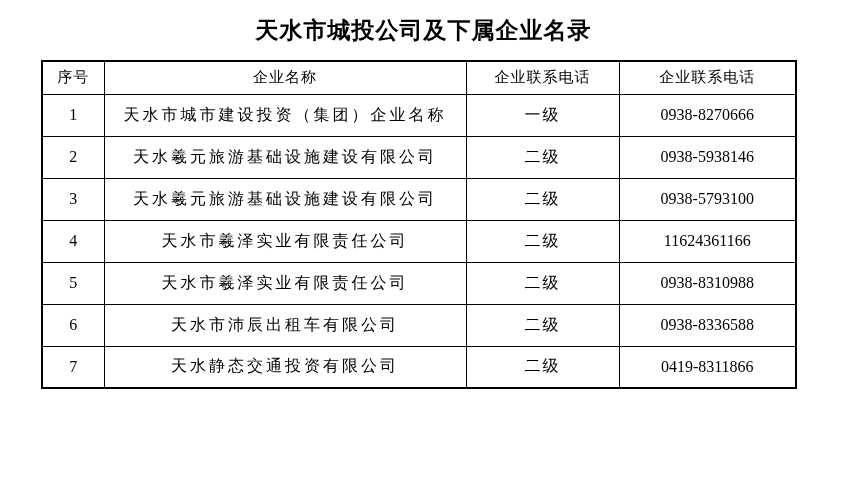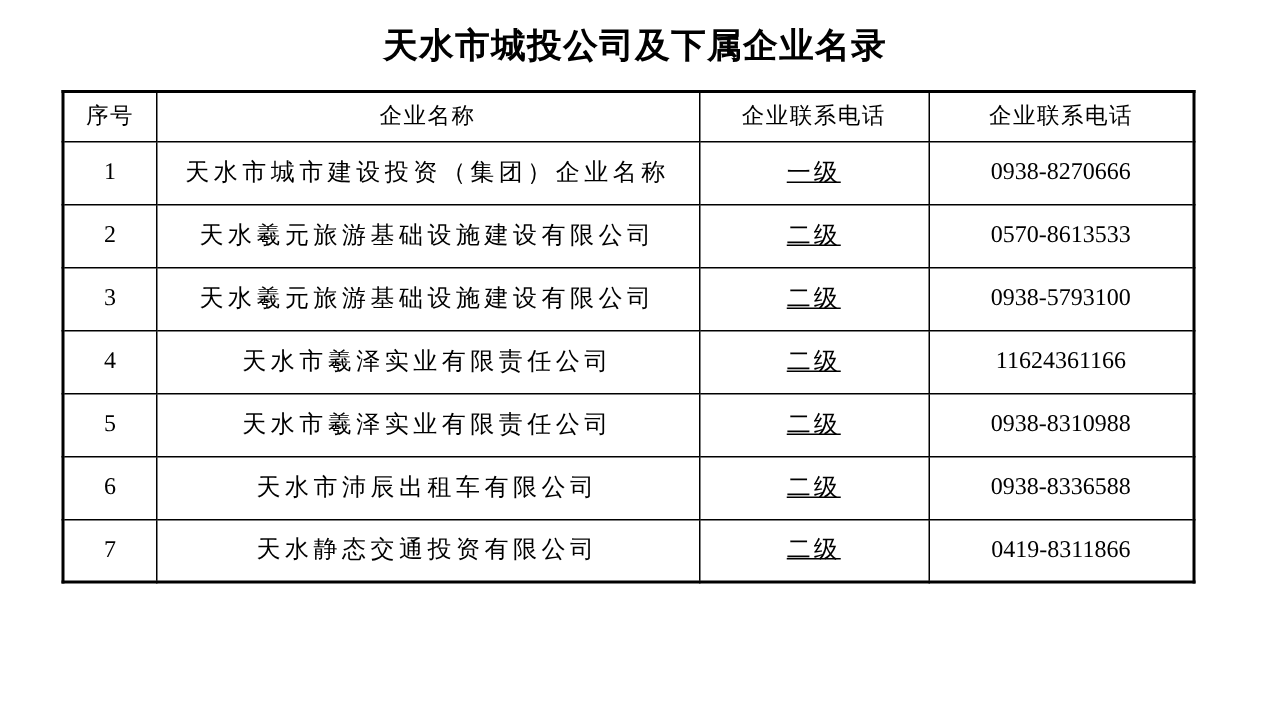--- a/index.html
+++ b/index.html
@@ -55,21 +55,20 @@
     height: 42px;
   }
   .enterprise-table tbody td {
     font-size: 16px;
   }
   .enterprise-table td.name-cell {
     letter-spacing: 3px;
   }
   .enterprise-table td.level-cell {
     letter-spacing: 2px;
-    text-decoration: underline;
   }
   .enterprise-table td.phone-cell,
   .enterprise-table td.no-cell {
     letter-spacing: 0;
     font-family: "Liberation Serif", "DejaVu Serif", serif;
   }
 </style>
 </head>
 <body>
 
@@ -96,21 +95,21 @@
         <tr>
           <td class="no-cell">1</td>
           <td class="name-cell">天水市城市建设投资（集团）企业名称</td>
           <td class="level-cell">一级</td>
           <td class="phone-cell">0938-8270666</td>
         </tr>
         <tr>
           <td class="no-cell">2</td>
           <td class="name-cell">天水羲元旅游基础设施建设有限公司</td>
           <td class="level-cell">二级</td>
-          <td class="phone-cell">0570-8613533</td>
+          <td class="phone-cell">0938-5938146</td>
         </tr>
         <tr>
           <td class="no-cell">3</td>
           <td class="name-cell">天水羲元旅游基础设施建设有限公司</td>
           <td class="level-cell">二级</td>
           <td class="phone-cell">0938-5793100</td>
         </tr>
         <tr>
           <td class="no-cell">4</td>
           <td class="name-cell">天水市羲泽实业有限责任公司</td>

